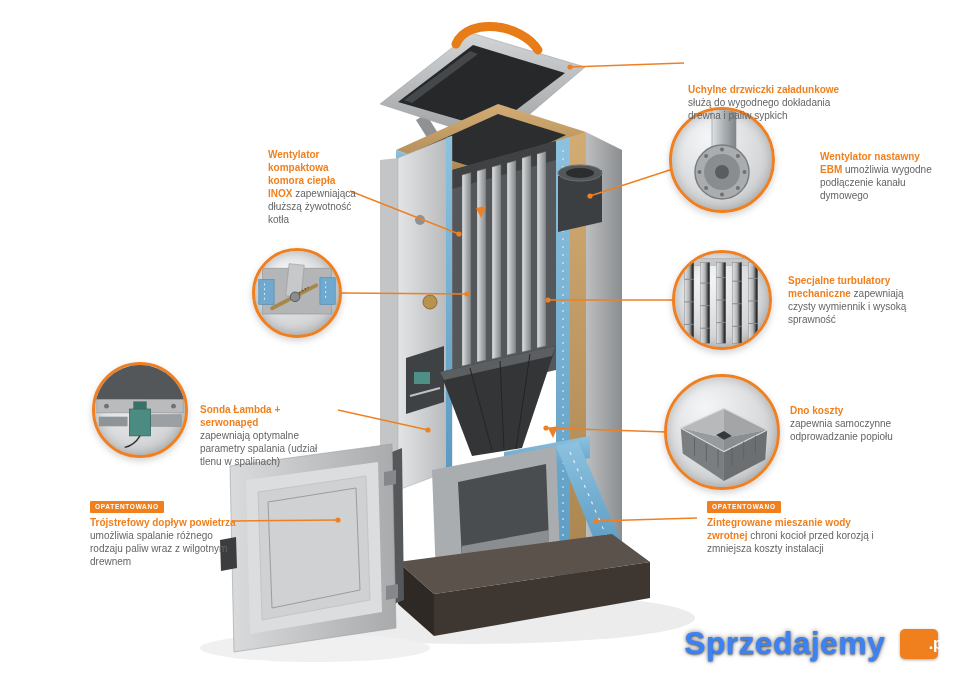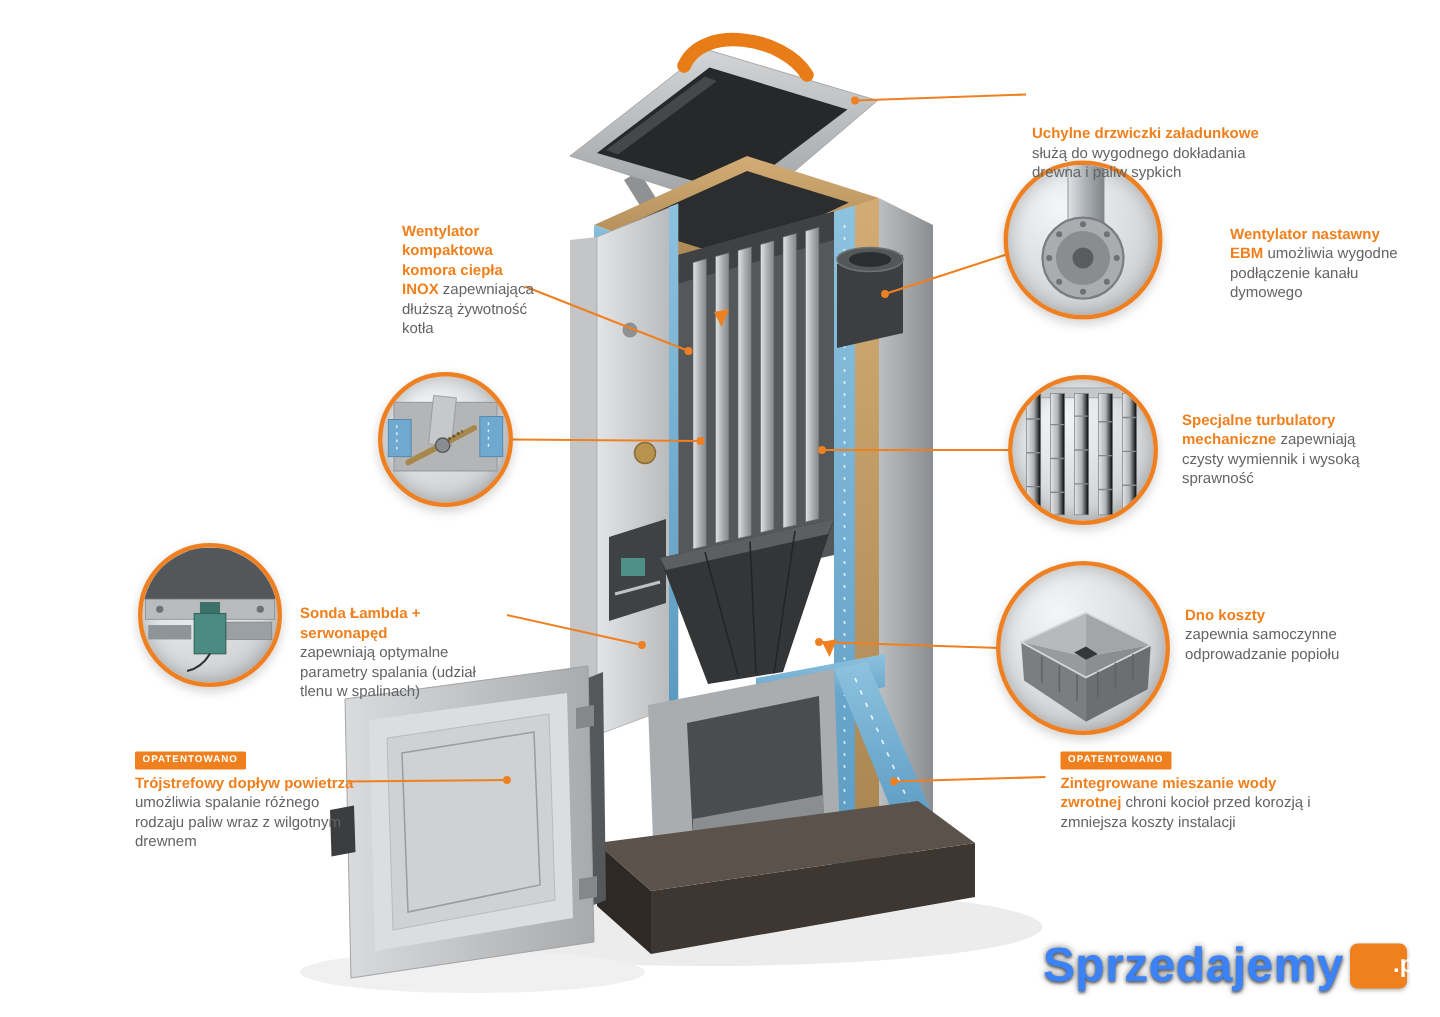--- a/index.html
+++ b/index.html
@@ -40,21 +40,21 @@
 
   
   .lines { z-index:4; }
   .boiler { z-index:1; }
 
   
   .watermark { position:absolute; right:22px; bottom:16px; display:flex; align-items:center; z-index:8; }
   .watermark .brand { color:#3b82f6; font-size:32px; font-weight:bold; letter-spacing:.3px;
                       text-shadow:0 0 5px rgba(0,0,0,.55), 0 1px 2px rgba(0,0,0,.5); }
   .watermark .tld { background:#f0801e; color:#ffffff; font-weight:bold; font-size:16px;
-                    width:30px; height:30px; border-radius:5px; margin-left:4px;
+                    width:30px; height:30px; border-radius:5px; margin-left:15px;
                     display:flex; align-items:center; justify-content:center;
                     box-shadow:0 1px 3px rgba(0,0,0,.35);padding-left:38px; }
 </style>
 </head>
 <body>
 
 <div class="page">
 
   <div class="layer boiler">
     <svg width="960" height="678" viewBox="0 0 960 678">

